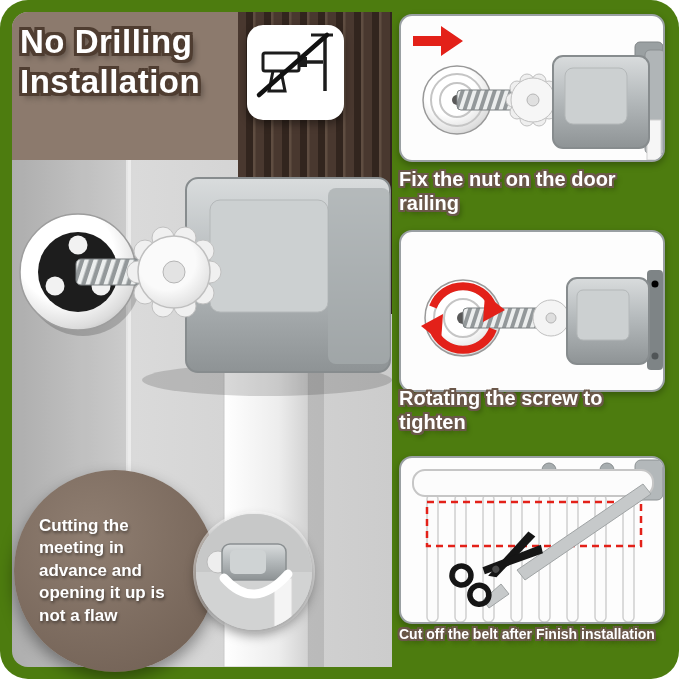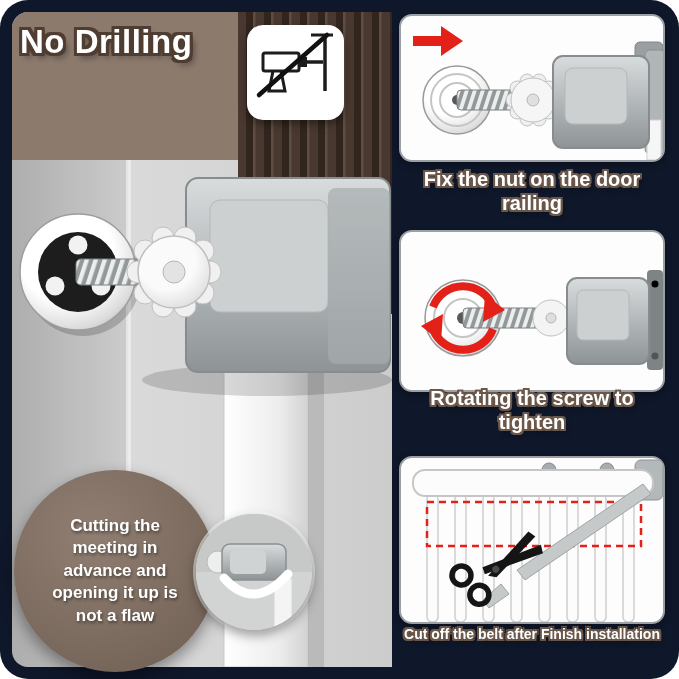--- a/index.html
+++ b/index.html
@@ -1,33 +1,33 @@
 <!DOCTYPE html>
 <html><head>
 <meta charset="utf-8">
 <style>
   *{box-sizing:border-box;margin:0;padding:0}
   html,body{width:679px;height:679px;background:#ffffff;font-family:"Liberation Sans",sans-serif;overflow:hidden}
-  #page{position:relative;width:679px;height:679px;background:#0f172a;border-radius:28px;overflow:hidden}
+  #page{position:relative;width:679px;height:679px;background:#4d7c0f;border-radius:28px;overflow:hidden}
   #scene{position:absolute;left:12px;top:12px;width:380px;height:655px;border-radius:16px 0 0 16px;overflow:hidden}
   .title{position:absolute;left:20px;top:22px;font-size:33px;font-weight:800;color:#fff;line-height:1.22;letter-spacing:.5px;
     text-shadow:3px 0 0 #4f3d31,-3px 0 0 #4f3d31,0 3px 0 #4f3d31,0 -3px 0 #4f3d31,3px 3px 0 #4f3d31,-3px -3px 0 #4f3d31,3px -3px 0 #4f3d31,-3px 3px 0 #4f3d31,4px 5px 6px rgba(0,0,0,.45)}
   .nodrill{position:absolute;left:247px;top:25px;width:97px;height:95px;background:#ffffff;border-radius:16px;box-shadow:0 4px 9px rgba(0,0,0,.4)}
   .panel{position:absolute;left:399px;width:266px;background:#fdfdfd;border:2px solid #9aa0a3;border-radius:13px;overflow:hidden;box-shadow:0 3px 7px rgba(0,0,0,.3)}
   #panel1{top:14px;height:148px}
   #panel2{top:230px;height:162px}
   #panel3{top:456px;height:168px}
-  .caption{position:absolute;left:399px;width:266px;text-align:center;color:#fff;font-weight:bold;font-size:20px;line-height:1.22;
+  .caption{position:absolute;left:399px;width:266px;color:#fff;font-weight:bold;font-size:20px;line-height:1.22;
     text-shadow:2px 0 0 #6b584a,-2px 0 0 #6b584a,0 2px 0 #6b584a,0 -2px 0 #6b584a,2px 2px 0 #6b584a,-2px -2px 0 #6b584a,2px -2px 0 #6b584a,-2px 2px 0 #6b584a,3px 4px 5px rgba(0,0,0,.35)}
   #cap1{top:167px}
   #cap2{top:386px}
   #cap3{top:626px;font-size:14px;line-height:1.18}
   #note{position:absolute;left:14px;top:470px;width:202px;height:202px;border-radius:50%;
     background:radial-gradient(circle at 35% 28%,#93827500,transparent),radial-gradient(circle at 38% 32%,#8f7e71,#6e5d51);
-    box-shadow:0 7px 16px rgba(0,0,0,.4);display:flex;align-items:center;justify-content:center;text-align:center;padding:0 25px;
+    box-shadow:0 7px 16px rgba(0,0,0,.4);display:flex;align-items:center;justify-content:center;text-align:left;padding:0 25px;
     color:#fff;font-weight:bold;font-size:17px;line-height:1.32;text-shadow:1px 2px 3px rgba(0,0,0,.45)}
   #inset{position:absolute;left:196px;top:514px;width:116px;height:116px;border-radius:50%;overflow:hidden;background:#d2d3d3;
     box-shadow:0 5px 12px rgba(0,0,0,.4),0 0 0 3px rgba(255,255,255,.55)}
 </style>
 </head>
 <body>
 
 <div id="page">
 
   <div id="scene">
@@ -108,20 +108,21 @@
         <circle cx="173" cy="226" r="11" fill="#f0f0f0" stroke="#c0c0c0"></circle>
         <circle cx="191" cy="239" r="11" fill="#f0f0f0" stroke="#c0c0c0"></circle>
         <circle cx="162" cy="260" r="36" fill="url(#sKnob)" stroke="#bfbfbf" stroke-width="1.5"></circle>
         <circle cx="162" cy="260" r="11" fill="#e3e3e3" stroke="#b5b5b5"></circle>
       </g>
     </svg>
   </div>
 
   <div class="title">
     <div>No Drilling</div>
+    <div>Installation</div>
   </div>
 
   <div class="nodrill">
     <svg width="97" height="95" viewBox="0 0 97 95">
       <path d="M64 10 H 86" stroke="#1c1c1c" stroke-width="3" fill="none"></path>
       <path d="M78 10 V 66" stroke="#1c1c1c" stroke-width="3.5" fill="none"></path>
       <rect x="16" y="28" width="36" height="18" rx="2" fill="#ffffff" stroke="#1c1c1c" stroke-width="3"></rect>
       <rect x="52" y="32" width="8" height="10" fill="#1c1c1c"></rect>
       <path d="M60 37 H 76" stroke="#1c1c1c" stroke-width="3.5"></path>
       <path d="M26 46 L22 66 H38 L34 46" stroke="#1c1c1c" stroke-width="3" fill="none"></path>

